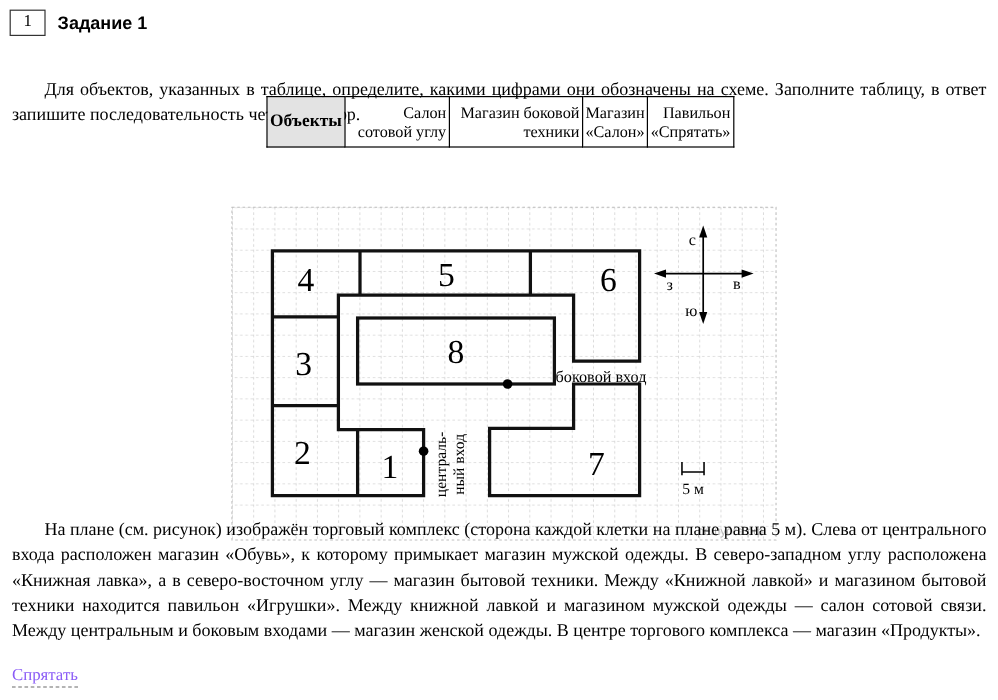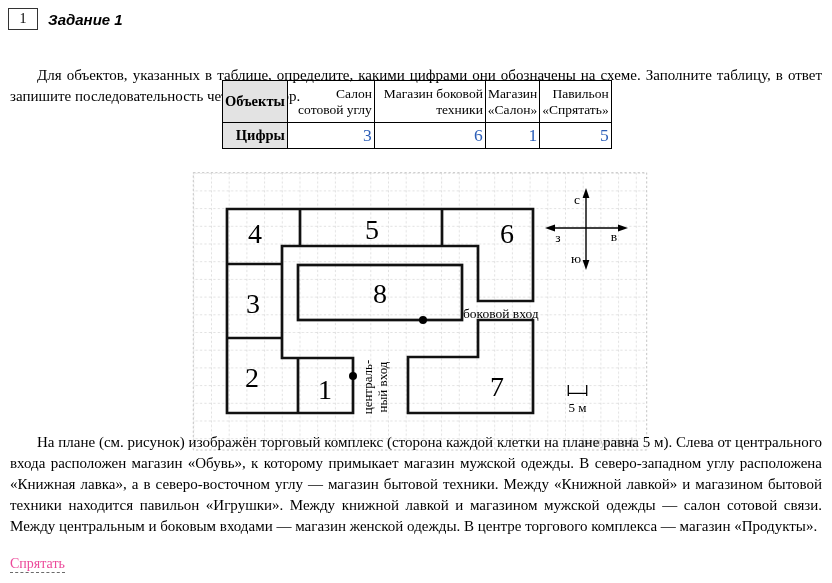--- a/index.html
+++ b/index.html
@@ -3,39 +3,39 @@
 <meta charset="utf-8">
 <style>
   html,body{margin:0;padding:0;background:#fff;}
   #page{position:relative;width:832px;height:583px;background:#fff;overflow:hidden;
         font-family:"Liberation Serif",serif;color:#000;}
   
   .task-num-box{position:absolute;left:8px;top:8px;width:30px;height:22px;
     border:1px solid #333;box-sizing:border-box;text-align:center;
     font-size:14px;line-height:20px;}
   .task-title{position:absolute;left:48px;top:11px;
-    font-family:"Liberation Sans",sans-serif;font-weight:bold;font-size:15px;font-style:italic;}
+    font-family:"Liberation Sans",sans-serif;font-weight:bold;font-size:15px;}
   
   .para{position:absolute;left:10px;width:812px;font-size:15px;line-height:21px;
     text-align:justify;text-indent:27px;}
   #intro{top:36px;margin-top:29px;}
   #descr{top:432px;}
   
   #tbl{position:absolute;left:222px;top:80px;border-collapse:collapse;table-layout:fixed;}
   #tbl td,#tbl th{border:1.5px solid #000;text-align:right;vertical-align:middle;
     padding:1px 2px;box-sizing:border-box;}
   #tbl th{background:#e3e3e3;font-weight:bold;font-size:14.5px;}
   .colhead{font-size:13.5px;line-height:16px;font-weight:normal;}
   .digit{font-size:17.5px;color:#2d5fb8;}
   tr.r1{height:42px;}
   tr.r2{height:26px;}
   
   #plan{position:absolute;left:190px;top:165px;}
   
-  .hide-link{position:absolute;left:10px;top:556px;font-size:14px;color:#ec4899;
+  .hide-link{position:absolute;left:10px;top:556px;font-size:14px;color:#8b5cf6;
     text-decoration:none;border-bottom:1px dashed #6a6a6a;cursor:pointer;
     font-family:"Liberation Serif",serif;}
 </style>
 </head>
 <body>
 
 <div id="page">
 
   <div class="task-num-box">
     <span>1</span>
@@ -52,27 +52,20 @@
         <col style="width:54px">
         <col style="width:71px">
       </colgroup>
     <tbody>
         <tr class="r1">
       <th>Объекты</th>
       <td class="colhead">Салон сотовой углу</td>
       <td class="colhead">Магазин боковой техники</td>
       <td class="colhead">Магазин «Салон»</td>
       <td class="colhead">Павильон «Спрятать»</td>
-    </tr>
-    <tr class="r2">
-      <th>Цифры</th>
-      <td class="digit">3</td>
-      <td class="digit">6</td>
-      <td class="digit">1</td>
-      <td class="digit">5</td>
     </tr>
   </tbody>
     </table>
 
   <svg id="plan" width="460" height="290" viewBox="0 0 460 290" font-family="Liberation Serif, serif">
     <defs>
       <pattern id="grid" width="17.7" height="17.7" x="3.3" y="7.7" patternUnits="userSpaceOnUse">
         <path d="M 17.7 0 L 0 0 0 17.7" fill="none" stroke="#bdbdbd" stroke-width="0.9" stroke-dasharray="2.2 2.2"></path>
       </pattern>
     </defs>

